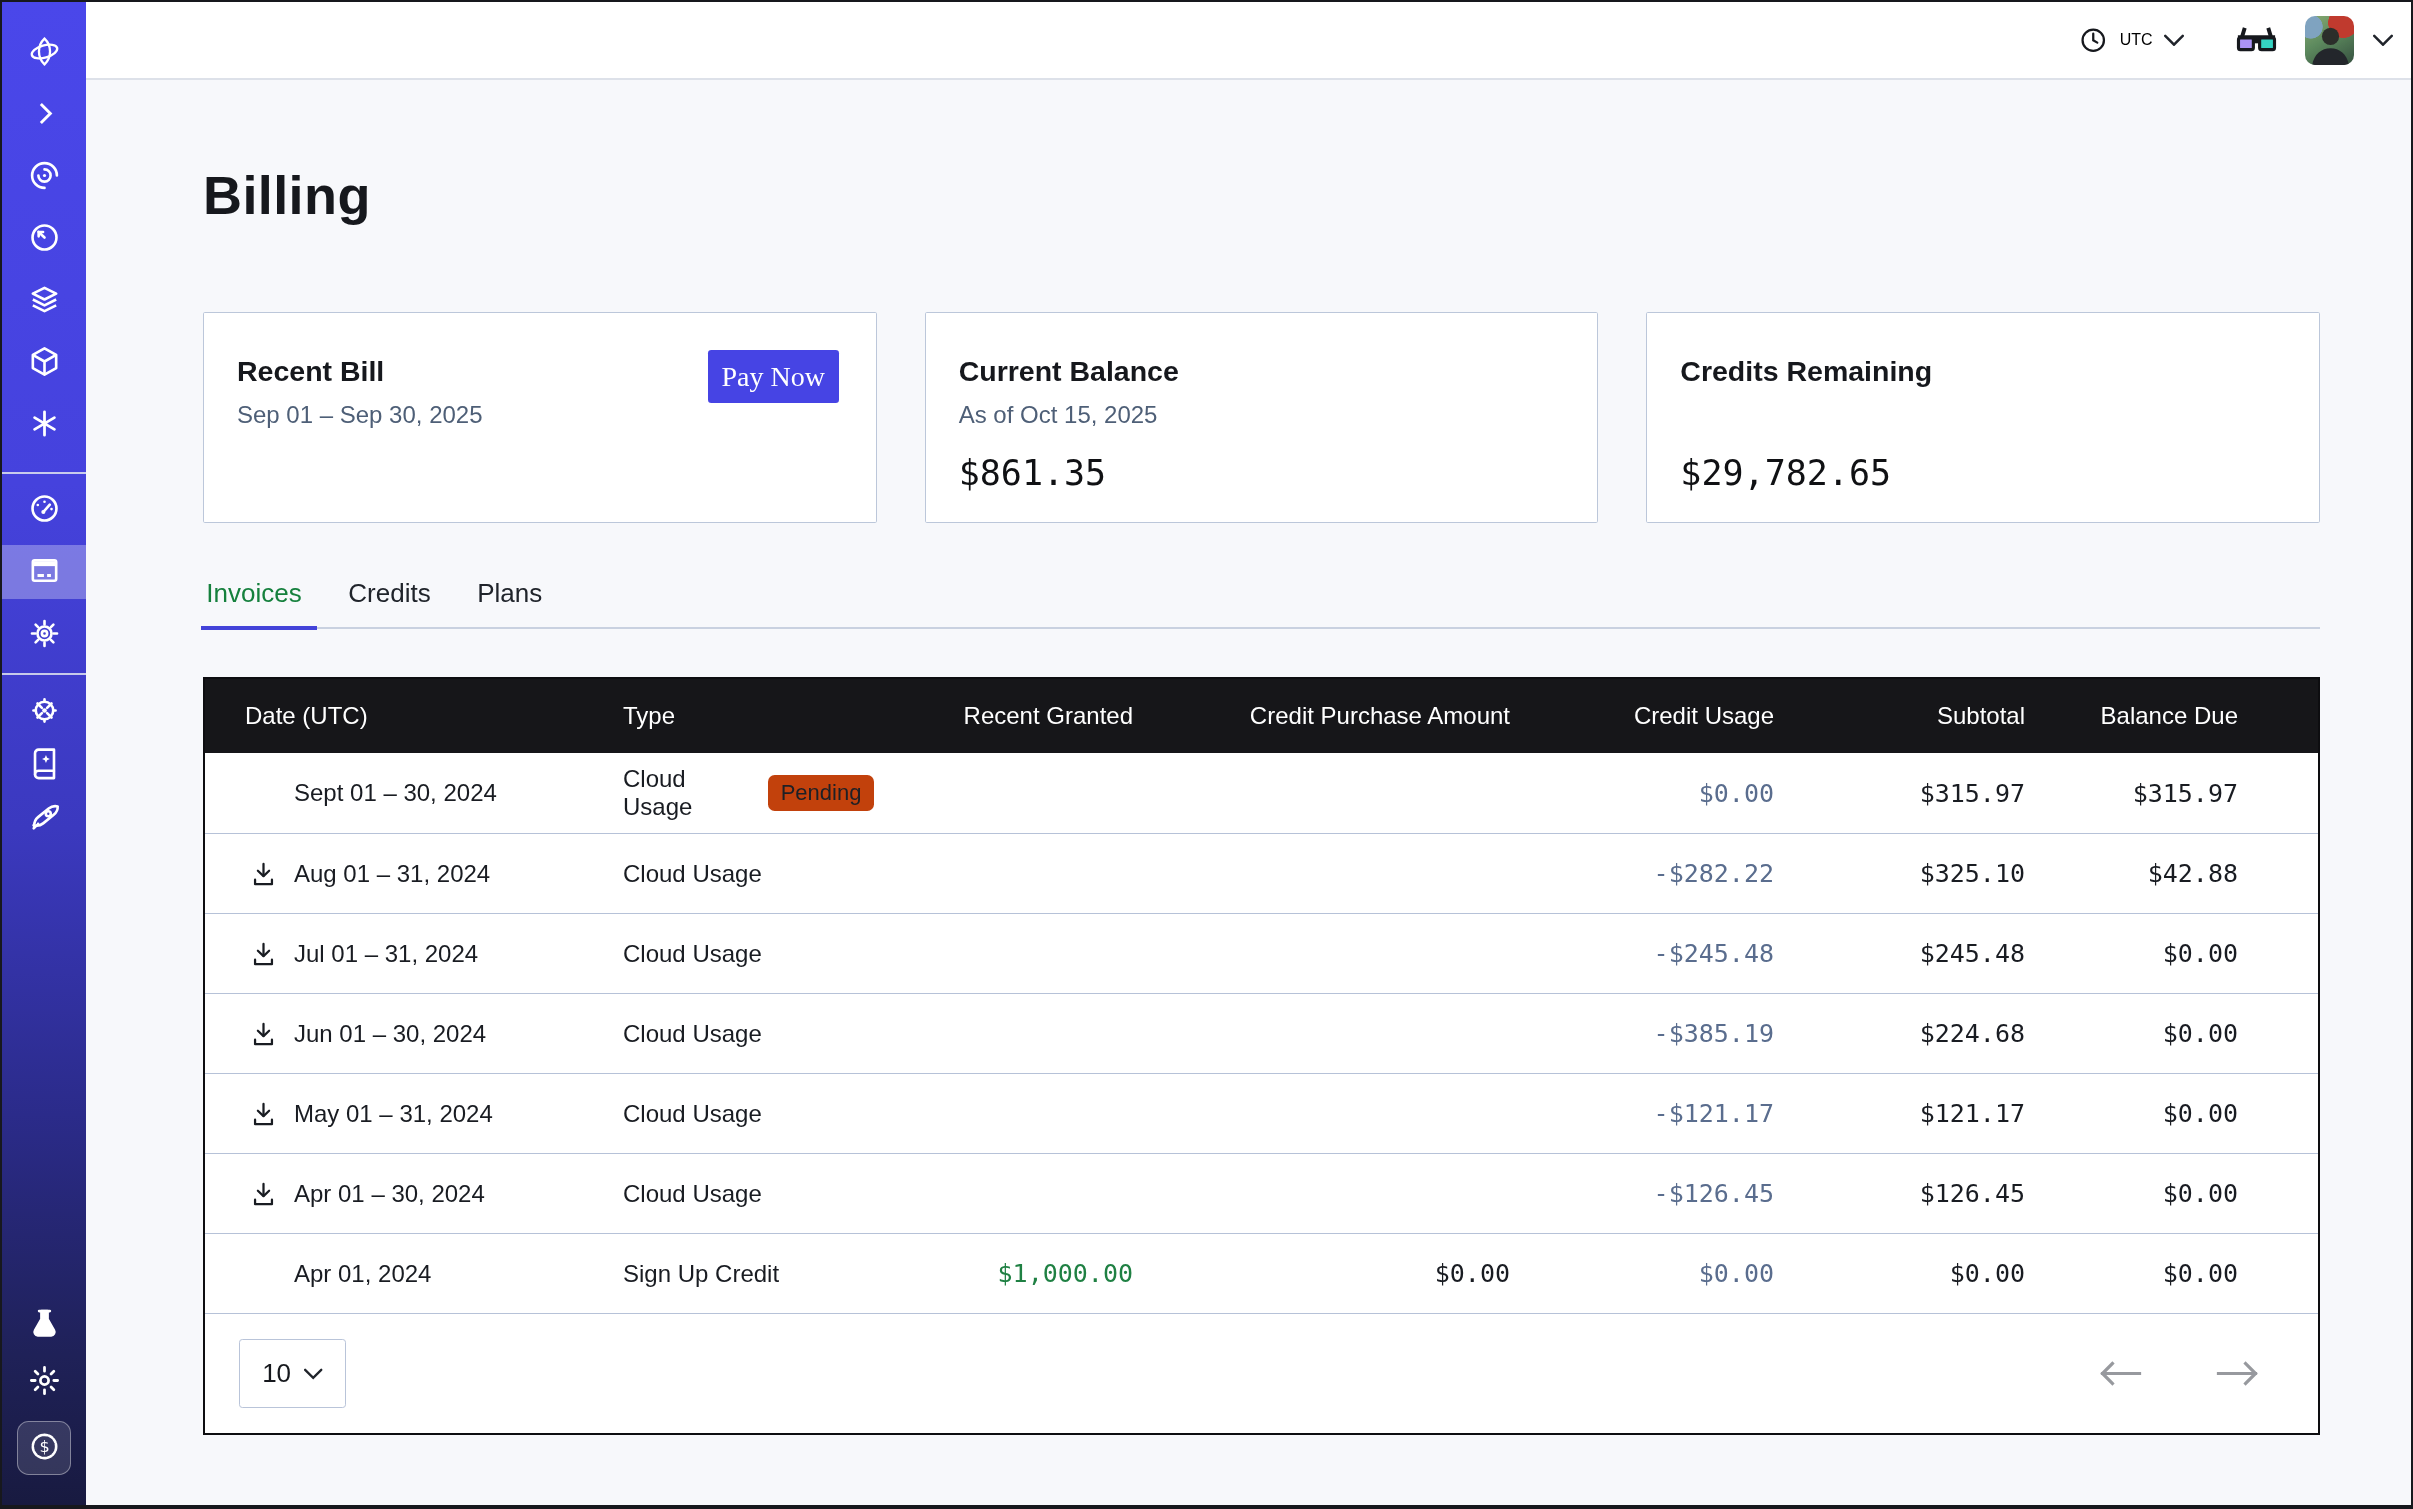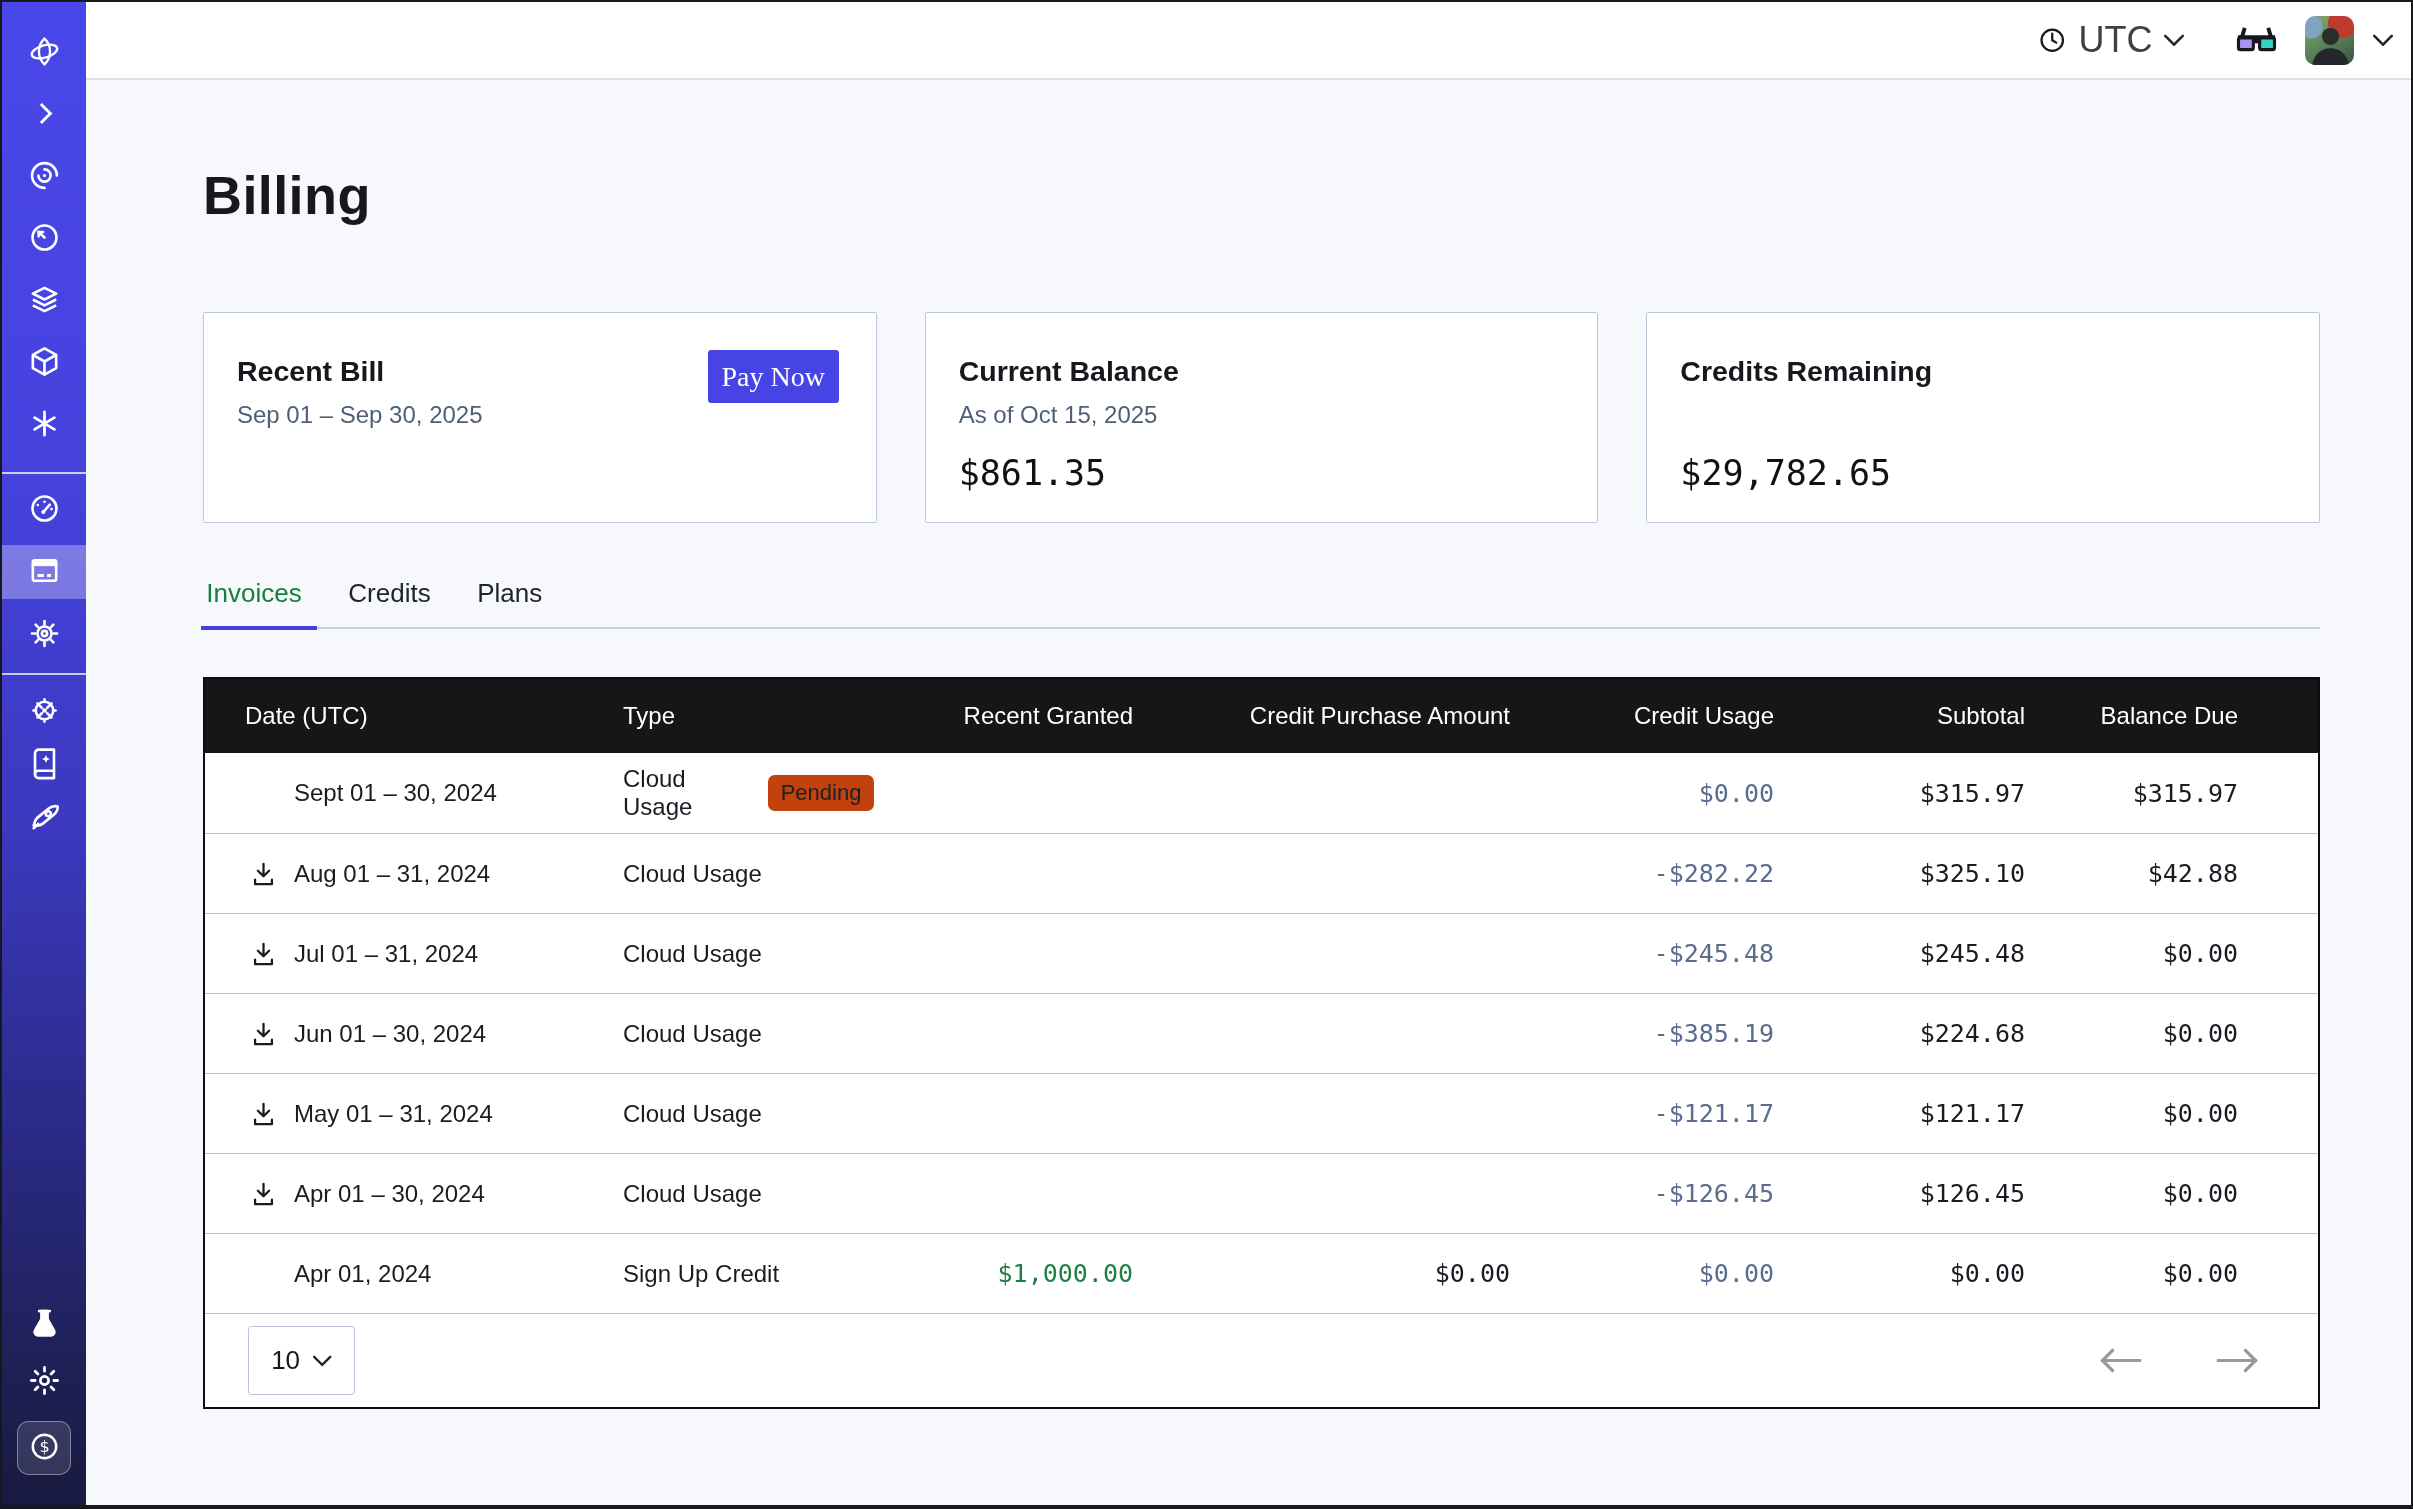--- a/index.html
+++ b/index.html
@@ -18,21 +18,21 @@
   .sb-divider { width:100%; height:1.7px; background:rgba(223,227,238,.85); flex:0 0 auto; }
   .sb-gap { flex:0 0 auto; }
   .badge-btn { width:54px; height:54px; border-radius:11.7px; background:rgba(255,255,255,.12);
                border:1.7px solid rgba(255,255,255,.38); display:flex; align-items:center; justify-content:center; }
   .badge-btn svg { width:35px; height:35px; }
 
   
   .main-col { flex:1; display:flex; flex-direction:column; min-width:0; }
   .topbar { height:78px; background:#ffffff; border-bottom:2.5px solid #dde1e9; display:flex; align-items:center;
             justify-content:flex-end; padding-right:18.4px; flex:0 0 auto; }
-  .tz { display:flex; align-items:center; gap:11.7px; color:#404040; font-size:36px; cursor:pointer; }
+  .tz { display:flex; align-items:center; gap:11.7px; color:#000000; font-size:16px; cursor:pointer; }
   .tz svg.clock { width:28.5px; height:28.5px; }
   .chev { width:20px; height:12.6px; }
   .glasses { margin-left:49px; width:47px; height:38px; }
   .avatar { margin-left:25px; width:49px; height:49px; border-radius:10px; overflow:hidden; position:relative;
             background:
               radial-gradient(circle at 78% 14%, #c03a2e 0 26%, transparent 27%),
               radial-gradient(circle at 12% 22%, #7fa3c0 0 20%, transparent 21%),
               linear-gradient(150deg,#8aab72 0%, #5d8a5e 45%, #35503f 100%); }
   .avatar svg { position:absolute; inset:0; }
   .av-chev { margin-left:18.4px; }
@@ -66,21 +66,21 @@
   .hcell.num, .cell.num { text-align:right; }
   .cell.num { font-family:"DejaVu Sans Mono", monospace; font-size:25px; }
   .c-usage { color:#5a6d8e; }
   .c-granted.green { color:#1f8043; }
   .c-date { display:flex; align-items:center; }
   .dl-slot { width:49px; flex:0 0 49px; display:flex; align-items:center; }
   .dl-slot svg { width:27px; height:27px; margin-left:5px; }
   .c-type { display:flex; align-items:center; }
   .badge { margin-left:16.7px; background:#c2410c; color:#1d2026; font-size:22px; padding:5px 12.6px; border-radius:6.7px; }
 
-  .t-footer { height:94px; border-top:1.7px solid #b6c2d8; display:flex; align-items:center; padding:0 60px 0 43px; }
+  .t-footer { height:120px; border-top:1.7px solid #b6c2d8; display:flex; align-items:center; padding:0 60px 0 34px; }
   .pagesize { width:107px; height:69px; border:1.7px solid #b9c4d9; border-radius:3.3px; background:#fff;
               display:flex; align-items:center; justify-content:center; gap:13.4px; font-size:26px; color:#16181d; cursor:pointer; }
   .pagesize svg { width:18.4px; height:11.7px; }
   .pager-arrows { margin-left:auto; display:flex; gap:74px; }
   .pager-arrows svg { width:42px; height:25px; cursor:pointer; }
 </style>
 </head>
 <body>
 
 <div class="frame">

